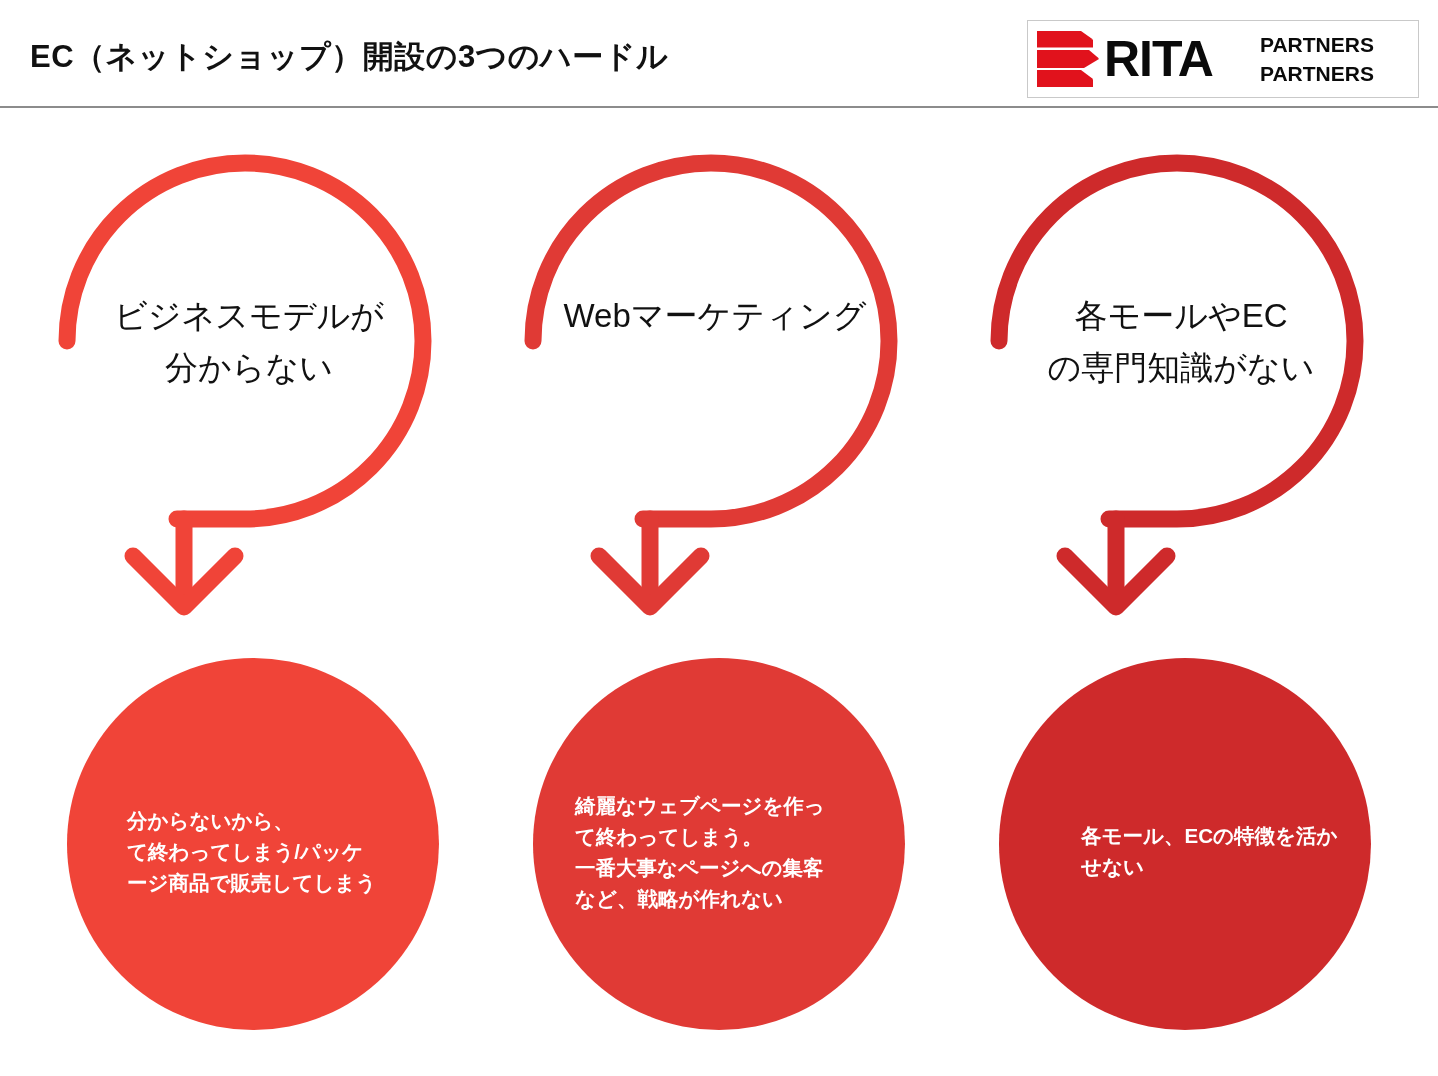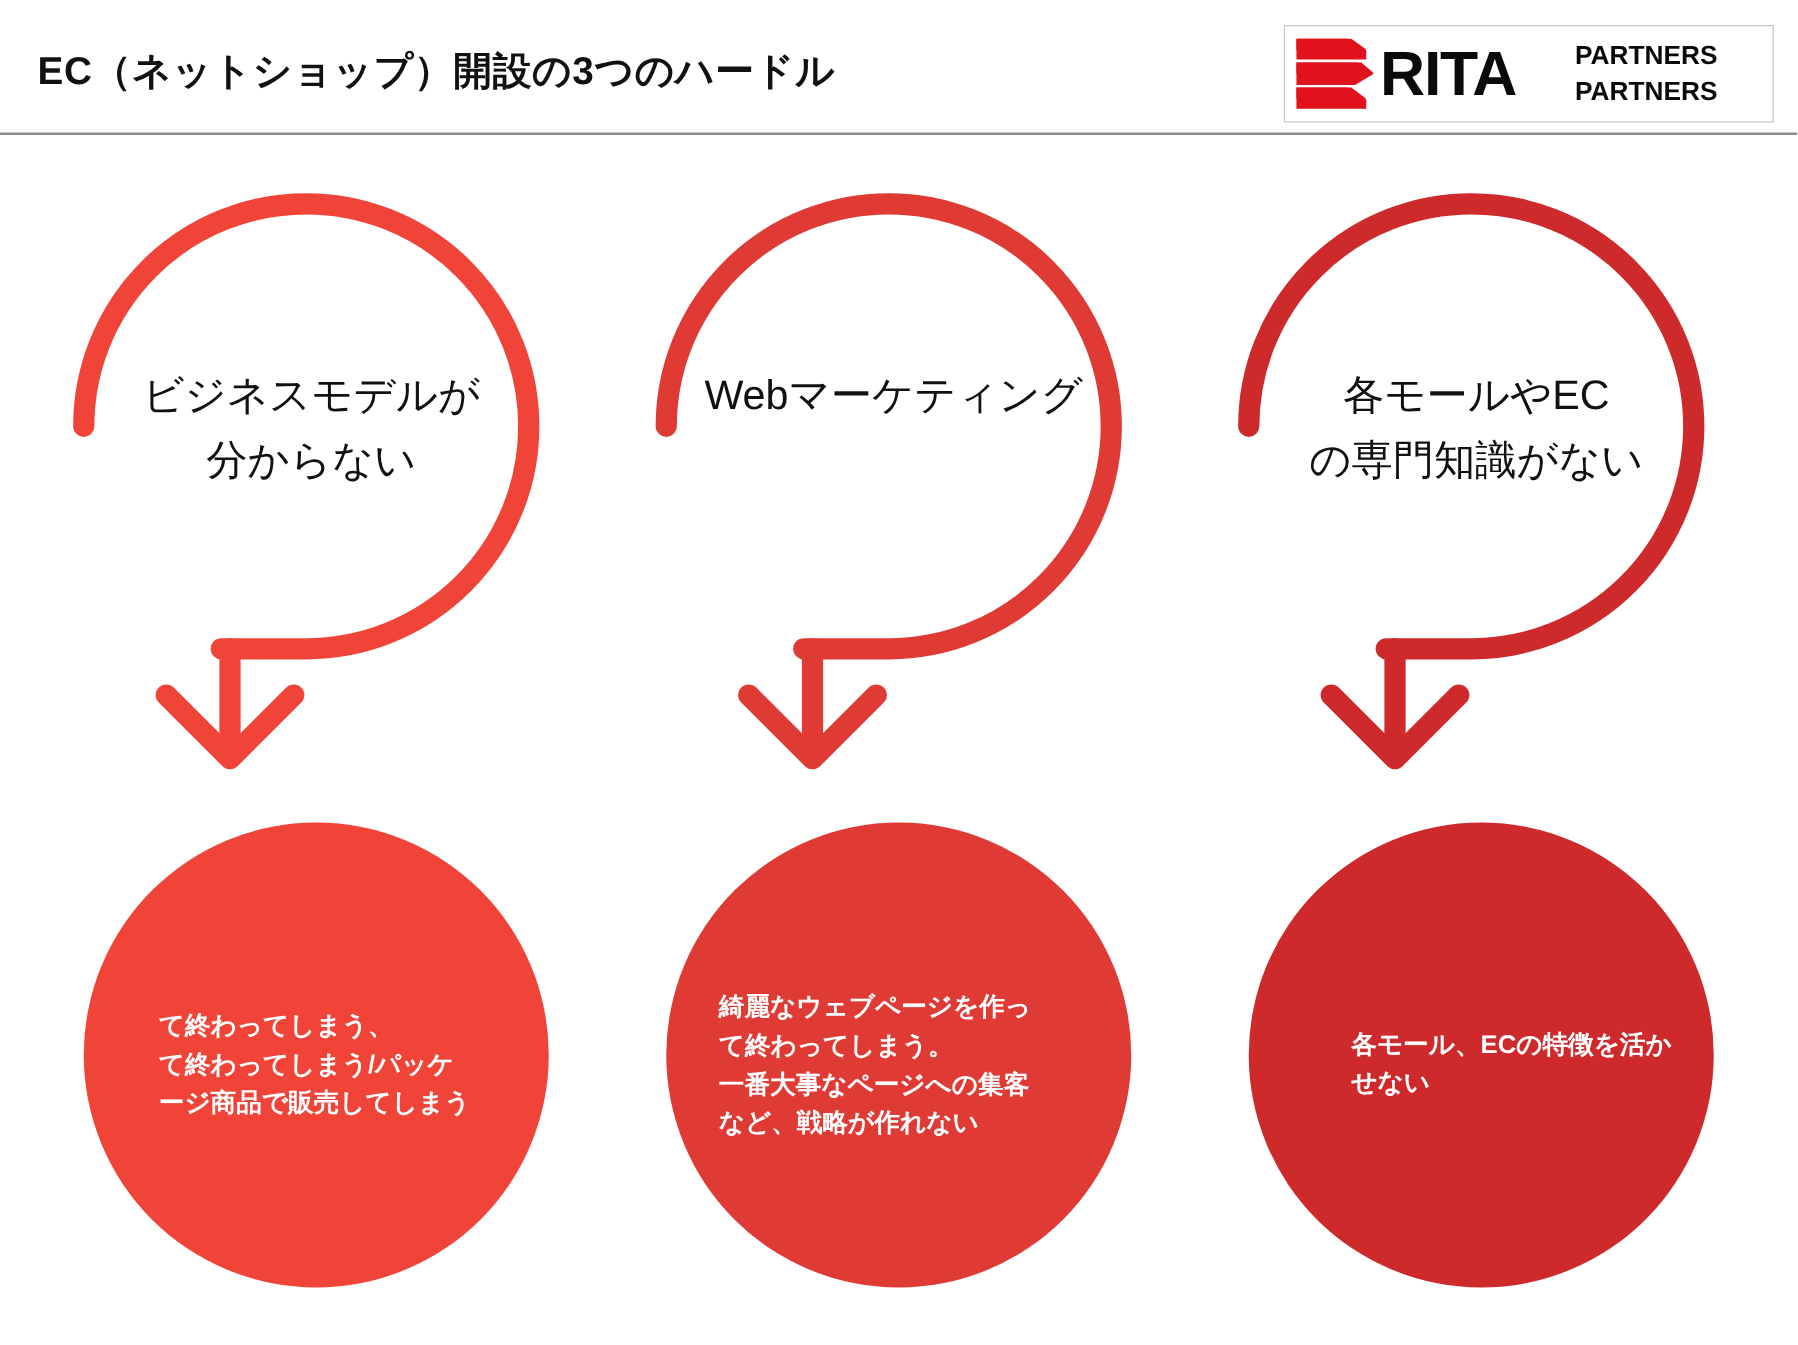--- a/index.html
+++ b/index.html
@@ -187,21 +187,21 @@
       </svg>
     </div>
 
     <div class="hurdle-label">
       <div class="line">ビジネスモデルが</div>
       <div class="line">分からない</div>
     </div>
 
     <div class="circle" id="circle-0" style="background: rgb(240, 68, 56);"></div>
     <div class="circle-text" id="circle-text-0">
-      <div class="line">て終わってしまう、</div>
+      <div class="line">分からないから、</div>
       <div class="line">て終わってしまう/パッケ</div>
       <div class="line">ージ商品で販売してしまう</div>
     </div>
   </div>
 
   <div class="column" id="col-1">
     <div class="arrow-wrap">
       <svg width="400" height="500" viewBox="0 0 400 500">
         <path d="M 18 205 A 178 178 0 1 1 196 383 L 128 383" fill="none" stroke="#E03A35" stroke-width="17" stroke-linecap="round" stroke-linejoin="round" transform="translate(7,12)"></path>
         <path d="M 135 383 L 135 470" fill="none" stroke="#E03A35" stroke-width="17" stroke-linecap="round" transform="translate(7,12)"></path>

